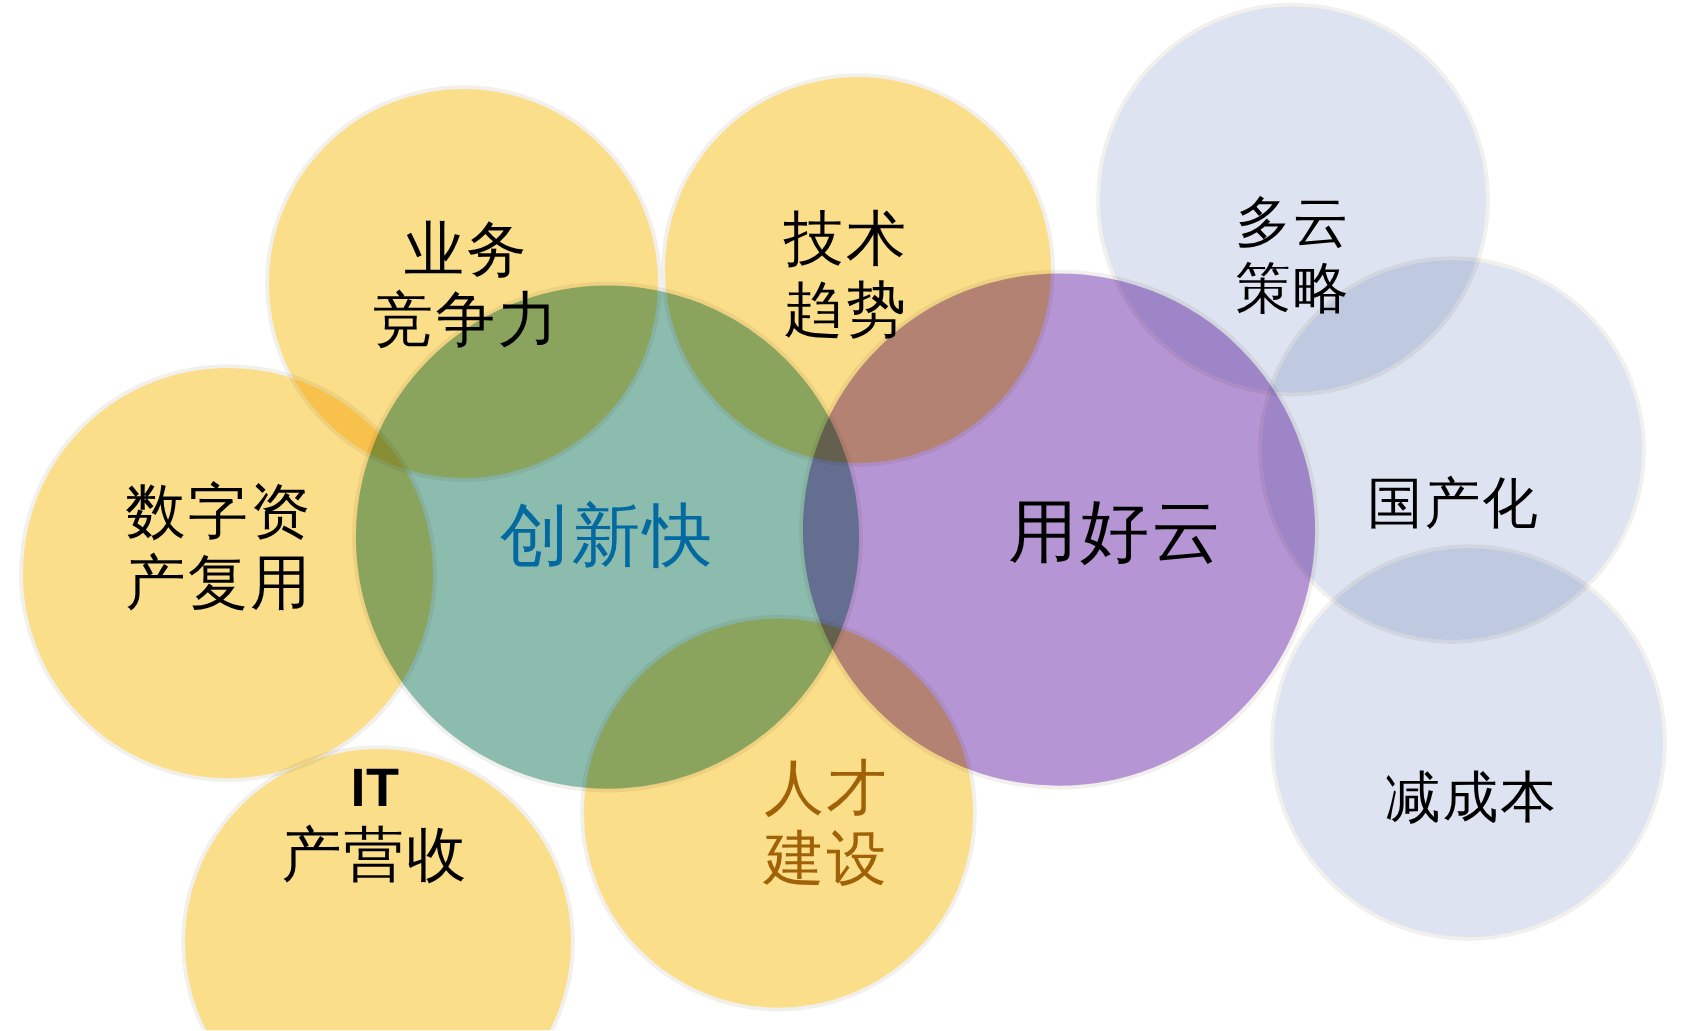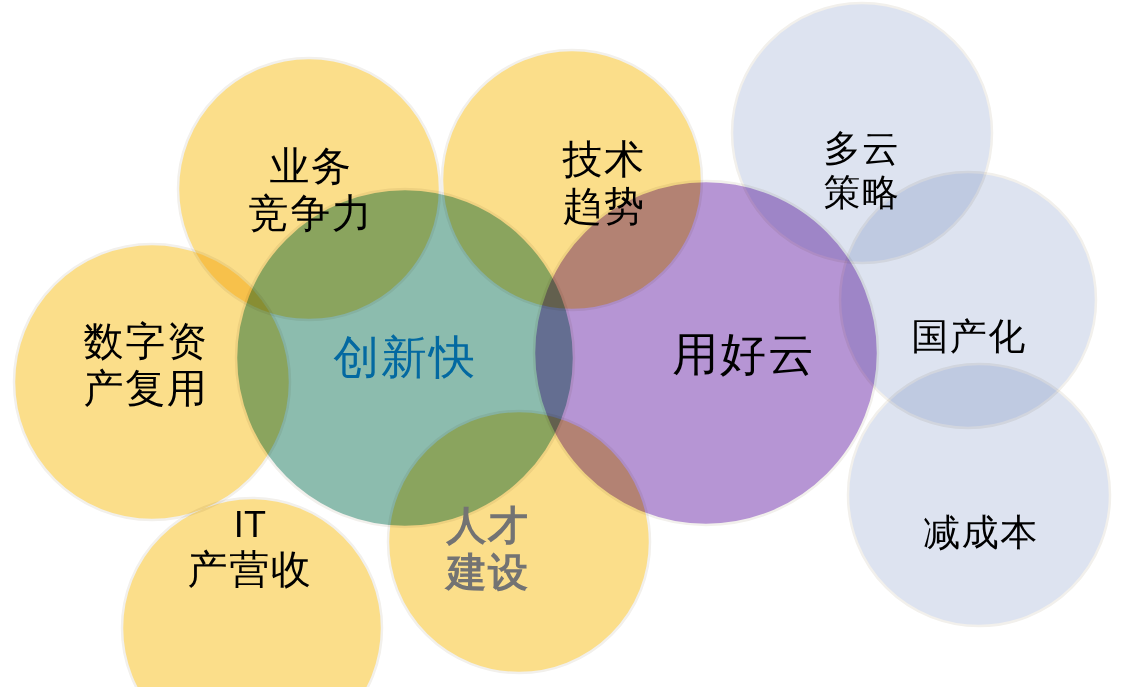--- a/index.html
+++ b/index.html
@@ -49,21 +49,21 @@
     letter-spacing: 0.04em;
     pointer-events: auto;
     font-family: "Liberation Serif", "DejaVu Serif", serif;
   }
   .venn-label .line { display: block; }
   .size-sm { font-size: 37px; margin-top: 37px; }
   .size-md { font-size: 40px; }
   .size-lg { font-size: 46px; }
   .latin-bold {
     font-family: "Liberation Sans", "DejaVu Sans", sans-serif;
-    font-weight: normal;
+    font-weight: bold;
     font-size: 36px;
     letter-spacing: 0.01em;
   }
 </style>
 </head>
 <body>
 
 <div id="venn-stage" style="background: rgb(255, 255, 255);">
 
   <svg id="venn-svg" viewBox="0 0 1129 687" preserveAspectRatio="none" aria-hidden="true">
@@ -77,23 +77,23 @@
         <circle cx="706" cy="353" r="172" fill="#B695D4" stroke="#F2F0EC" stroke-width="2.5" class="venn-circle"></circle>
         <circle cx="862" cy="133" r="130" fill="#DDE3F0" stroke="#F2F0EC" stroke-width="2.5" class="venn-circle"></circle>
         <circle cx="968" cy="300" r="128" fill="#DDE3F0" stroke="#F2F0EC" stroke-width="2.5" class="venn-circle"></circle>
         <circle cx="979" cy="495" r="131" fill="#DDE3F0" stroke="#F2F0EC" stroke-width="2.5" class="venn-circle"></circle>
       </g>
   </svg>
 
   <div class="label-layer" id="label-layer">
       <div class="venn-label size-md" style="left: 146px; top: 365px; color: rgb(0, 0, 0);"><span class="line">数字资</span><span class="line">产复用</span></div>
       <div class="venn-label size-md" style="left: 311px; top: 190px; color: rgb(0, 0, 0);"><span class="line">业务</span><span class="line">竞争力</span></div>
-      <div class="venn-label size-md" style="left: 604px; top: 183px; color: rgb(0, 0, 0);"><span class="line">技术</span><span class="line">趋势</span></div>
+      <div class="venn-label size-md" style="left: 564px; top: 183px; color: rgb(0, 0, 0);"><span class="line">技术</span><span class="line">趋势</span></div>
       <div class="venn-label size-md" style="left: 250px; top: 549px; color: rgb(0, 0, 0);"><span class="line latin-bold">IT</span><span class="line">产营收</span></div>
-      <div class="venn-label size-md" style="left: 488px; top: 549px; color: #737373; font-weight: bold;"><span class="line">人才</span><span class="line">建设</span></div>
+      <div class="venn-label size-md" style="left: 551px; top: 549px; color: #a16207;"><span class="line">人才</span><span class="line">建设</span></div>
       <div class="venn-label size-lg" style="left: 405px; top: 358px; color: #0369a1;"><span class="line">创新快</span></div>
       <div class="venn-label size-lg" style="left: 744px; top: 355px; color: rgb(0, 0, 0); text-align: right;"><span class="line">用好云</span></div>
       <div class="venn-label size-sm" style="left: 862px; top: 134px; color: rgb(0, 0, 0);"><span class="line">多云</span><span class="line">策略</span></div>
       <div class="venn-label size-sm" style="left: 969px; top: 300px; color: rgb(0, 0, 0);"><span class="line">国产化</span></div>
       <div class="venn-label size-sm" style="left: 981px; top: 496px; color: rgb(0, 0, 0); font-family: Liberation Serif, serif;"><span class="line">减成本</span></div>
     </div>
 
 </div>
 
 </body></html>

